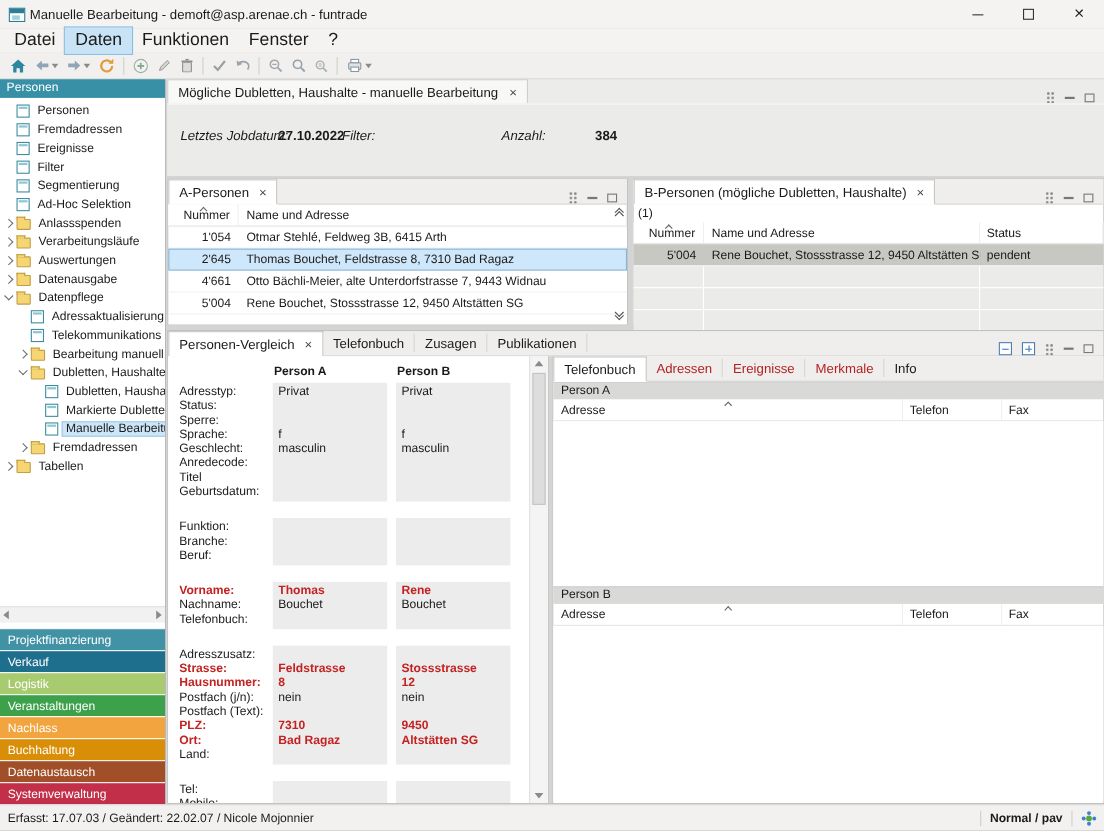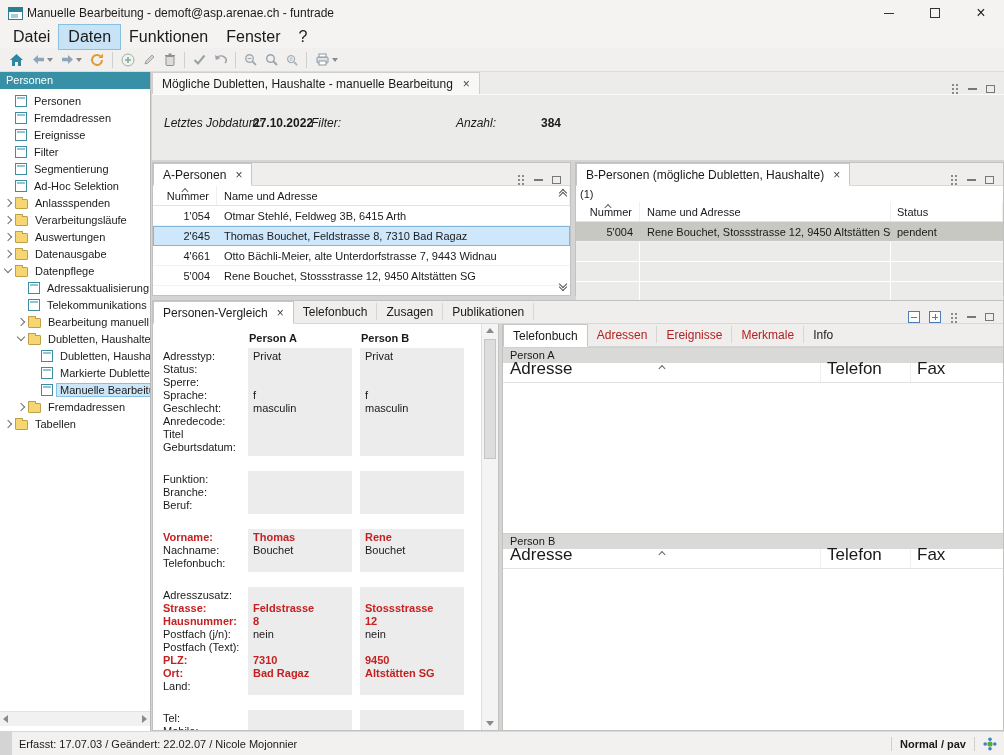--- a/index.html
+++ b/index.html
@@ -118,30 +118,30 @@
   .red { color:#c42222; font-weight:bold; }
   .vscroll { position:absolute; top:0; right:0; width:17px; bottom:0; background:#f4f4f4; border-left:1px solid #e0e0e0; }
   .vs-up { position:absolute; top:4px; left:4px; width:0; height:0; border-left:4px solid transparent; border-right:4px solid transparent; border-bottom:5px solid #8a8a8a; }
   .vs-down { position:absolute; bottom:4px; left:4px; width:0; height:0; border-left:4px solid transparent; border-right:4px solid transparent; border-top:5px solid #8a8a8a; }
   .vs-thumb { position:absolute; top:15px; left:2px; right:2px; height:120px; background:#dddddd; border:1px solid #c4c4c4; }
 
   
   .det-area { position:absolute; left:349px; right:0; top:23px; bottom:0; background:#fff; border-left:1px solid #c2c2c0; }
   .det-tabbar { height:23px; background:#efeeec; border-bottom:1px solid #d8d8d6; display:flex; align-items:flex-end; }
   .det-band { height:16px; background:#d9d9d8; font-size:11px; padding:1px 7px; border-top:1px solid #cfcfcf; }
-  .det-ghead { display:flex; height:20px; border-bottom:1px solid #e3e3e3; font-size:17px; }
+  .det-ghead { display:flex; height:20px; border-bottom:1px solid #e3e3e3; font-size:11px; }
   .dh { position:relative; display:flex; align-items:flex-end; padding-bottom:3px; border-right:1px solid #efefef; }
   .dh-adr { flex:1; padding-left:7px; }
   .dh-tel { width:90px; padding-left:6px; }
   .dh-fax { width:92px; padding-left:6px; border-right:none; }
   .det-space-a { height:150px; background:#fff; }
   .det-space-b { height:160px; background:#fff; }
 
   
-  .statusbar { position:absolute; left:0; right:0; bottom:0; height:24px; background:#f2f1f0; border-top:1px solid #d8d8d6; display:flex; align-items:center; padding:0 7px; font-size:11px;margin-left:12px; }
+  .statusbar { position:absolute; left:0; right:0; bottom:0; height:24px; background:#f2f1f0; border-top:1px solid #d8d8d6; display:flex; align-items:center; padding:0 7px; font-size:11px; }
   .sb-right { margin-left:auto; display:flex; align-items:center; gap:8px;font-weight:bold; }
   .sb-sep { width:1px; height:14px; background:#cfcfcd; }
 </style>
 </head>
 <body>
 
 <div class="app">
 
   <div class="titlebar">
     <div class="app-icon"></div>
@@ -354,20 +354,30 @@
         </div>
       <div class="tree-item lvl0">
           <span class="chev r"></span>
           <span class="ic-folder"></span>
           <span class="tlabel">Tabellen</span>
         </div>
     </div>
     <div class="hscroll">
       <span class="arr-l"></span>
       <span class="arr-r"></span>
+    </div>
+    <div class="modules">
+      <div class="module" style="background: rgb(66, 146, 166);">Projektfinanzierung</div>
+      <div class="module" style="background: rgb(30, 111, 142);">Verkauf</div>
+      <div class="module" style="background: rgb(169, 203, 112);">Logistik</div>
+      <div class="module" style="background: rgb(61, 161, 76);">Veranstaltungen</div>
+      <div class="module" style="background: rgb(242, 165, 62);">Nachlass</div>
+      <div class="module" style="background: rgb(217, 142, 8);">Buchhaltung</div>
+      <div class="module" style="background: rgb(160, 79, 40);">Datenaustausch</div>
+      <div class="module" style="background: rgb(194, 47, 72);">Systemverwaltung</div>
     </div>
   </div>
 
   <div class="content">
 
     <div class="doc-tabbar">
       <div class="doc-tab">
         <span>Mögliche Dubletten, Haushalte -  manuelle Bearbeitung</span>
         <span class="close-x">×</span>
       </div>

